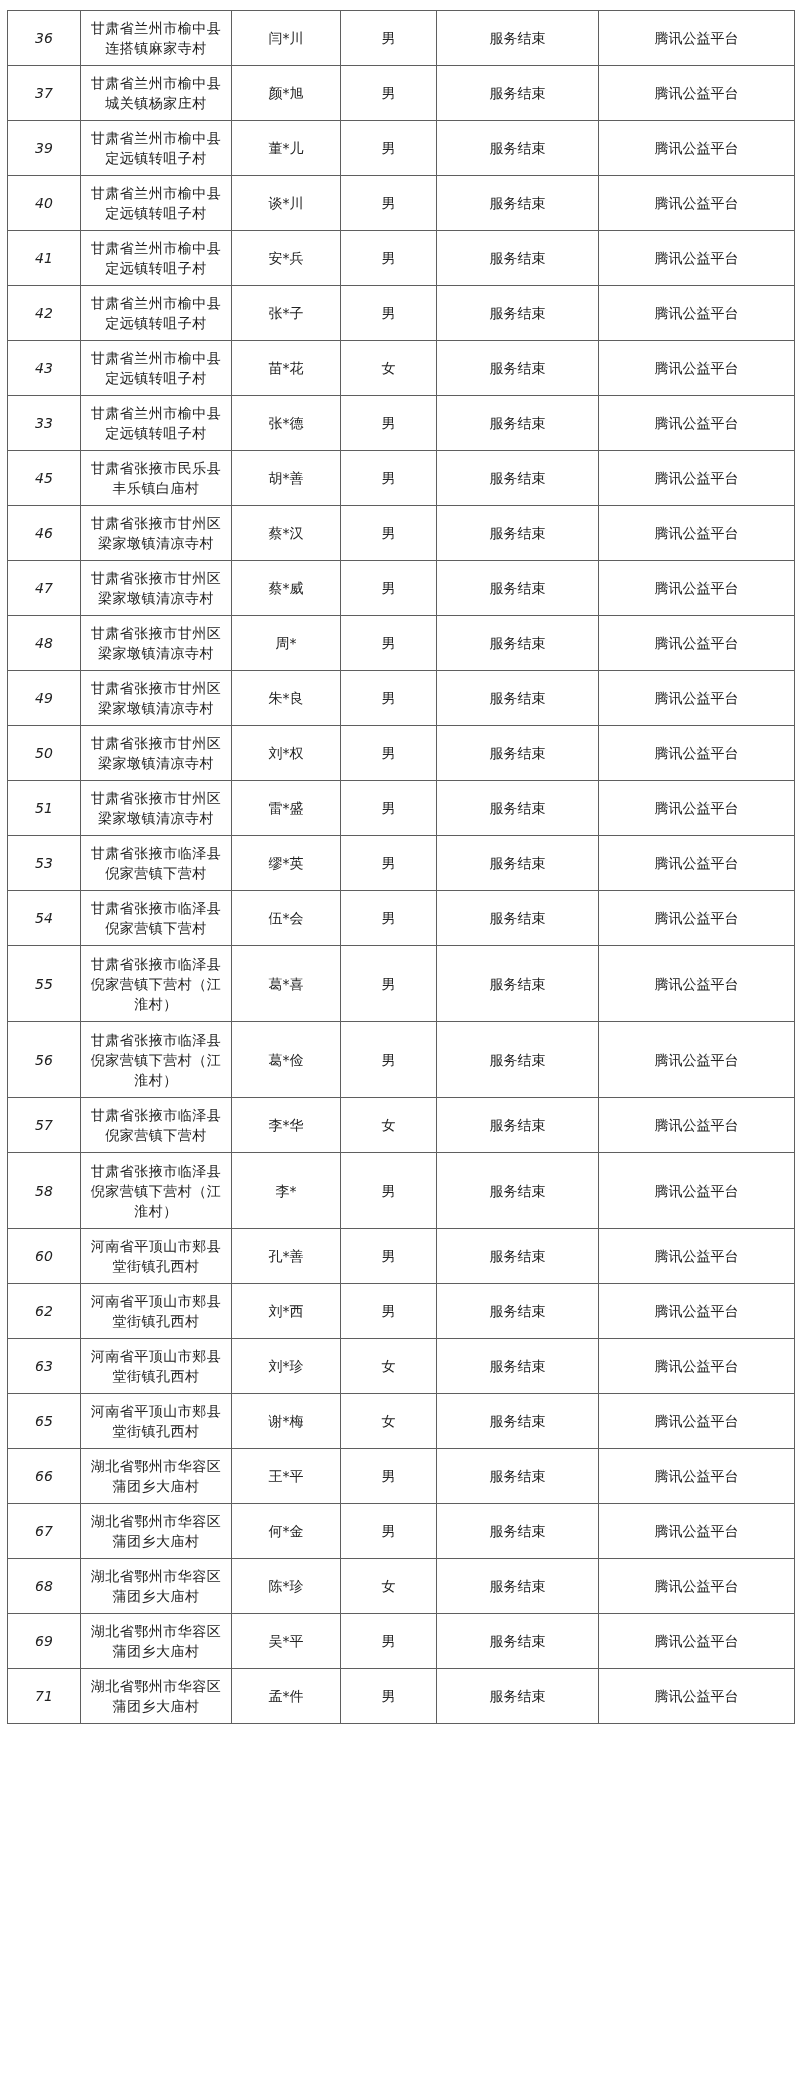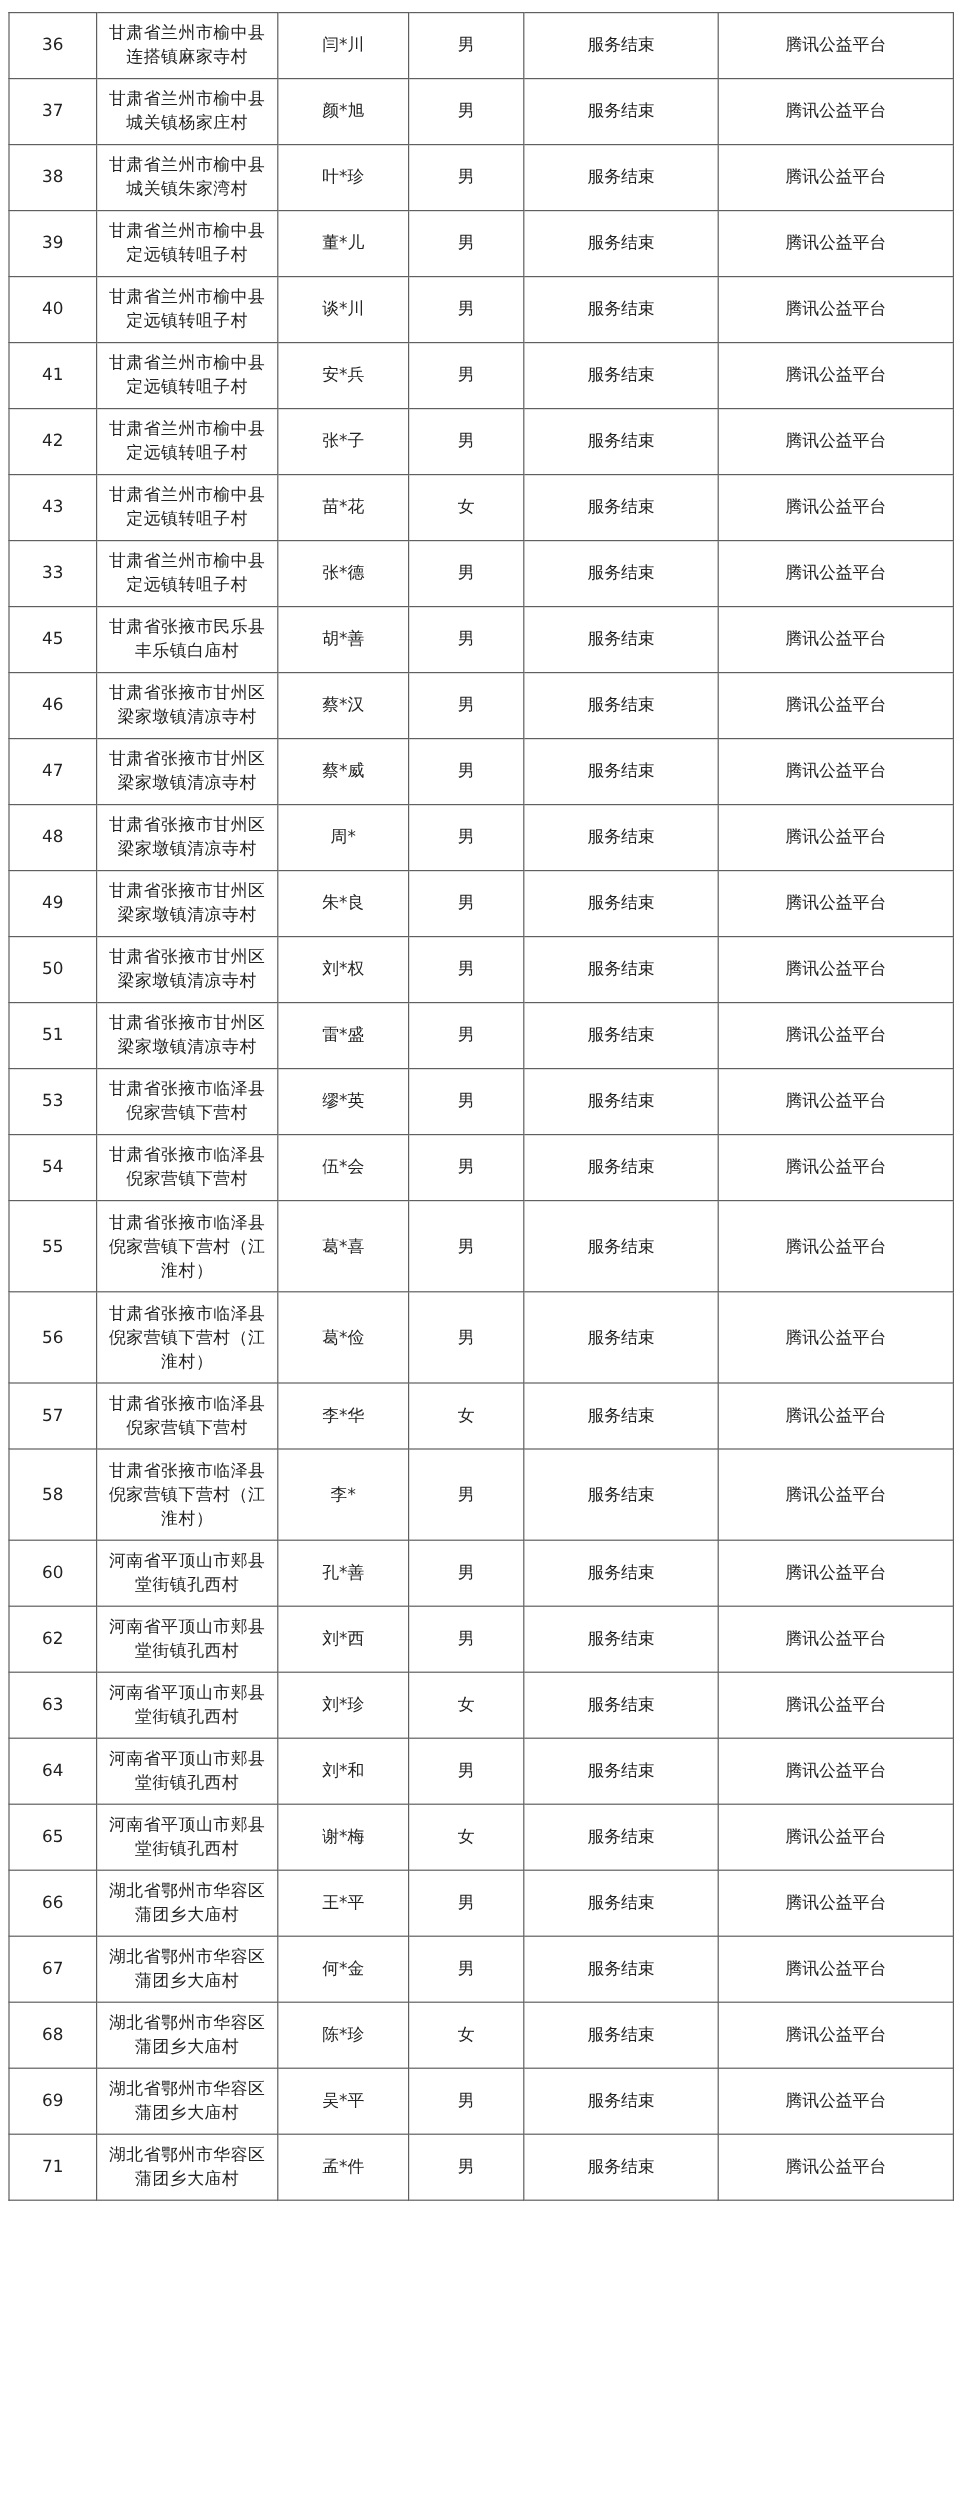--- a/index.html
+++ b/index.html
@@ -9,21 +9,21 @@
     position: absolute; left: 7px; top: 10px; width: 787px;
     border-collapse: collapse; table-layout: fixed;
   }
   table#records td {
     border: 1.3px solid #5f5f5f;
     text-align: center; vertical-align: middle;
     font-size: 14px; line-height: 20px; padding: 0 4px;
     height: 55px; box-sizing: border-box;
   }
   table#records tr.tall td { height: 76px; text-align: center; }
-  td.c-no { font-size: 15px; }
+  td.c-no { font-size: 15px; font-style: italic; }
   td.c-addr { padding: 0 6px; letter-spacing: 0.5px; }
   col.w1 { width: 73px; } col.w2 { width: 151px; } col.w3 { width: 109px; }
   col.w4 { width: 96px; } col.w5 { width: 162px; } col.w6 { width: 196px; }
 </style>
 </head>
 <body>
 
 <table id="records">
   <colgroup>
     <col class="w1">
@@ -44,28 +44,20 @@
   </tr>
       <tr>
     <td class="c-no">37</td>
     <td class="c-addr">甘肃省兰州市榆中县城关镇杨家庄村</td>
     <td class="c-name">颜*旭</td>
     <td class="c-gender">男</td>
     <td class="c-status">服务结束</td>
     <td class="c-platform">腾讯公益平台</td>
   </tr>
       <tr>
-    <td class="c-no">38</td>
-    <td class="c-addr">甘肃省兰州市榆中县城关镇朱家湾村</td>
-    <td class="c-name">叶*珍</td>
-    <td class="c-gender">男</td>
-    <td class="c-status">服务结束</td>
-    <td class="c-platform">腾讯公益平台</td>
-  </tr>
-      <tr>
     <td class="c-no">39</td>
     <td class="c-addr">甘肃省兰州市榆中县定远镇转咀子村</td>
     <td class="c-name">董*儿</td>
     <td class="c-gender">男</td>
     <td class="c-status">服务结束</td>
     <td class="c-platform">腾讯公益平台</td>
   </tr>
       <tr>
     <td class="c-no">40</td>
     <td class="c-addr">甘肃省兰州市榆中县定远镇转咀子村</td>
@@ -228,28 +220,20 @@
   </tr>
       <tr>
     <td class="c-no">63</td>
     <td class="c-addr">河南省平顶山市郏县堂街镇孔西村</td>
     <td class="c-name">刘*珍</td>
     <td class="c-gender">女</td>
     <td class="c-status">服务结束</td>
     <td class="c-platform">腾讯公益平台</td>
   </tr>
       <tr>
-    <td class="c-no">64</td>
-    <td class="c-addr">河南省平顶山市郏县堂街镇孔西村</td>
-    <td class="c-name">刘*和</td>
-    <td class="c-gender">男</td>
-    <td class="c-status">服务结束</td>
-    <td class="c-platform">腾讯公益平台</td>
-  </tr>
-      <tr>
     <td class="c-no">65</td>
     <td class="c-addr">河南省平顶山市郏县堂街镇孔西村</td>
     <td class="c-name">谢*梅</td>
     <td class="c-gender">女</td>
     <td class="c-status">服务结束</td>
     <td class="c-platform">腾讯公益平台</td>
   </tr>
       <tr>
     <td class="c-no">66</td>
     <td class="c-addr">湖北省鄂州市华容区蒲团乡大庙村</td>

